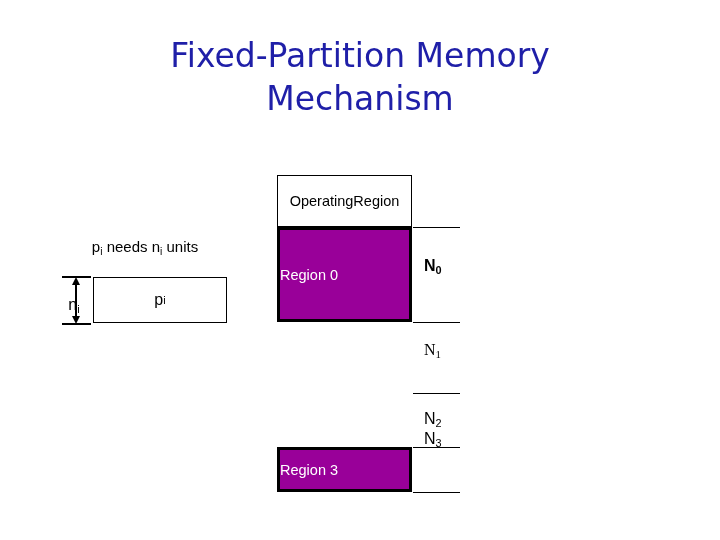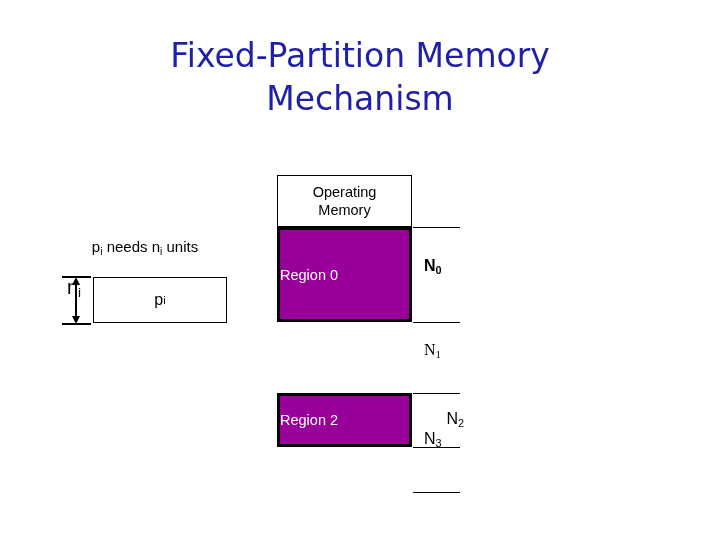--- a/index.html
+++ b/index.html
@@ -76,39 +76,38 @@
     position: absolute;
     left: 61px;
     top: 275px;
     width: 32px;
     height: 51px;
   }
   #measure svg { display: block; }
   #measure-label {
     position: absolute;
     left: 59px;
-    top: 276px;
+    top: 296px;
     width: 30px;
     text-align: center;
-    font-size: 20px;
+    font-size: 16px;
     color: #000000;
   }
 
   
   #os-box {
     position: absolute;
     left: 277px;
     top: 175px;
     width: 135px;
     height: 52px;
     border: 1.3px solid #000000;
     background: #ffffff;
     box-sizing: border-box;
     display: flex;
-    flex-direction: column;
     align-items: center;
     justify-content: center;
     font-size: 14.5px;
     color: #000000;
     line-height: 18px;
   }
 
   .region {
     position: absolute;
     left: 277px;
@@ -162,34 +161,34 @@
 
   <div id="proc-box">
     <div id="proc-label">
         <span>p</span>
         <sub class="sub">i</sub>
       </div>
   </div>
 
   <div id="os-box">
     <span>Operating</span>
-    <span>Memory</span>
+    <span>Region</span>
   </div>
 
   <div class="region" style="top:227px; height:95px;">
     <span>Region 0</span>
   </div>
-  <div class="region" style="top:393px; height:54px;">
-    <span>Region 2</span>
+  <div class="region" style="top:447px; height:45px;">
+    <span>Region 3</span>
   </div>
 
   <div class="tick" style="top:227px;"></div>
   <div class="tick" style="top:322px;"></div>
   <div class="tick" style="top:393px;"></div>
   <div class="tick" style="top:447px;"></div>
   <div class="tick" style="top:492px;"></div>
 
   <div class="nlabel" style="top:257px;font-weight:bold;"><span>N</span><sub class="sub">0</sub></div>
   <div class="nlabel" style="top:341px;font-family:Liberation Serif, serif;"><span>N</span><sub class="sub">1</sub></div>
-  <div class="nlabel" style="top:410px;text-align:right;"><span>N</span><sub class="sub">2</sub></div>
+  <div class="nlabel" style="top:410px;"><span>N</span><sub class="sub">2</sub></div>
   <div class="nlabel" style="top:430px;"><span>N</span><sub class="sub">3</sub></div>
 
 </div>
 
 </body></html>

